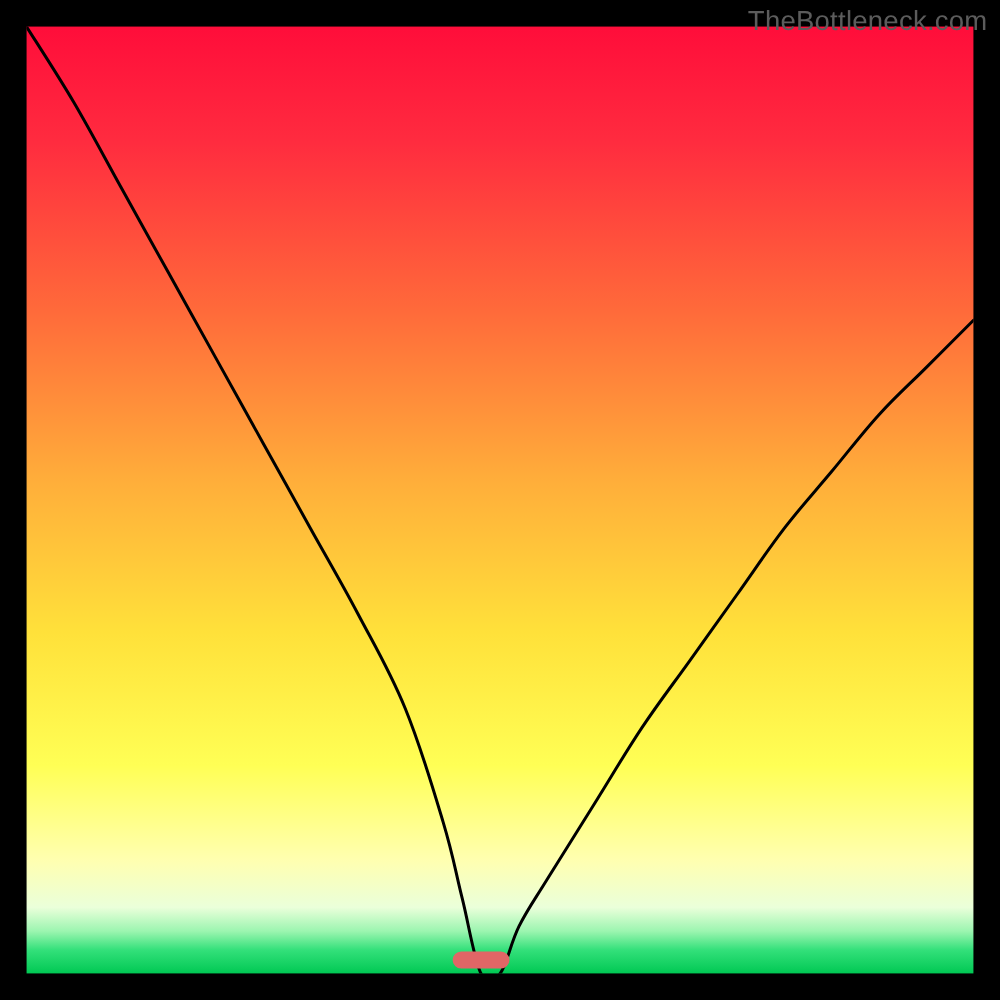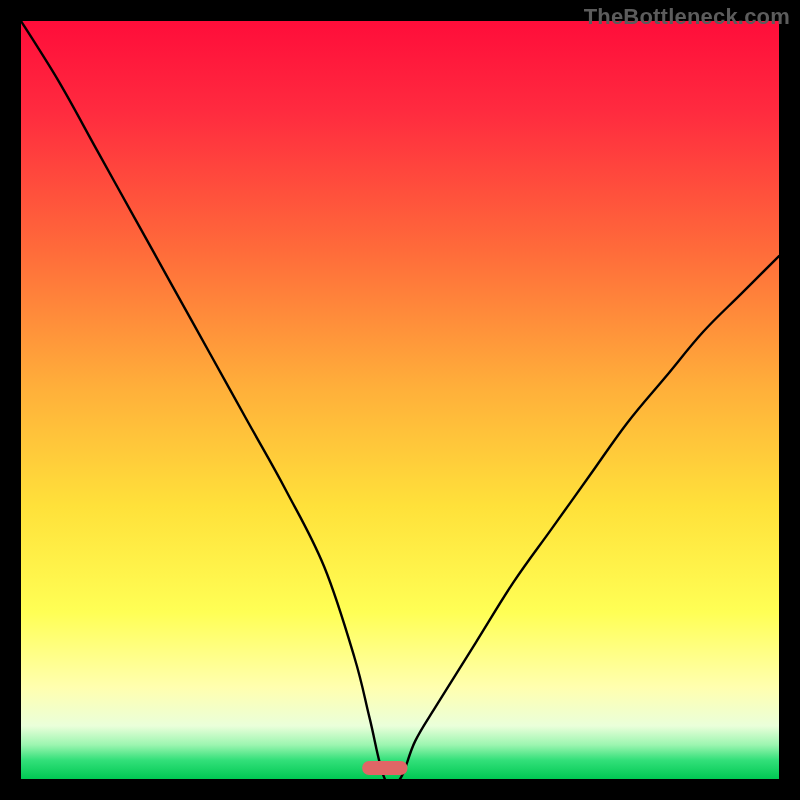--- a/index.html
+++ b/index.html
@@ -16,21 +16,21 @@
     width: 800px;
     height: 800px;
     background: #000;
   }
   .watermark {
     position: absolute;
     top: 4px;
     right: 10px;
     color: #5c5c5c;
     font-size: 22px;
-    font-weight: 700;
+    font-weight: 400;
     letter-spacing: 0.2px;
     z-index: 10;
   }
   .plot-area {
     position: absolute;
     left: 21px;
     top: 21px;
     width: 758px;
     height: 758px;
     overflow: hidden;

